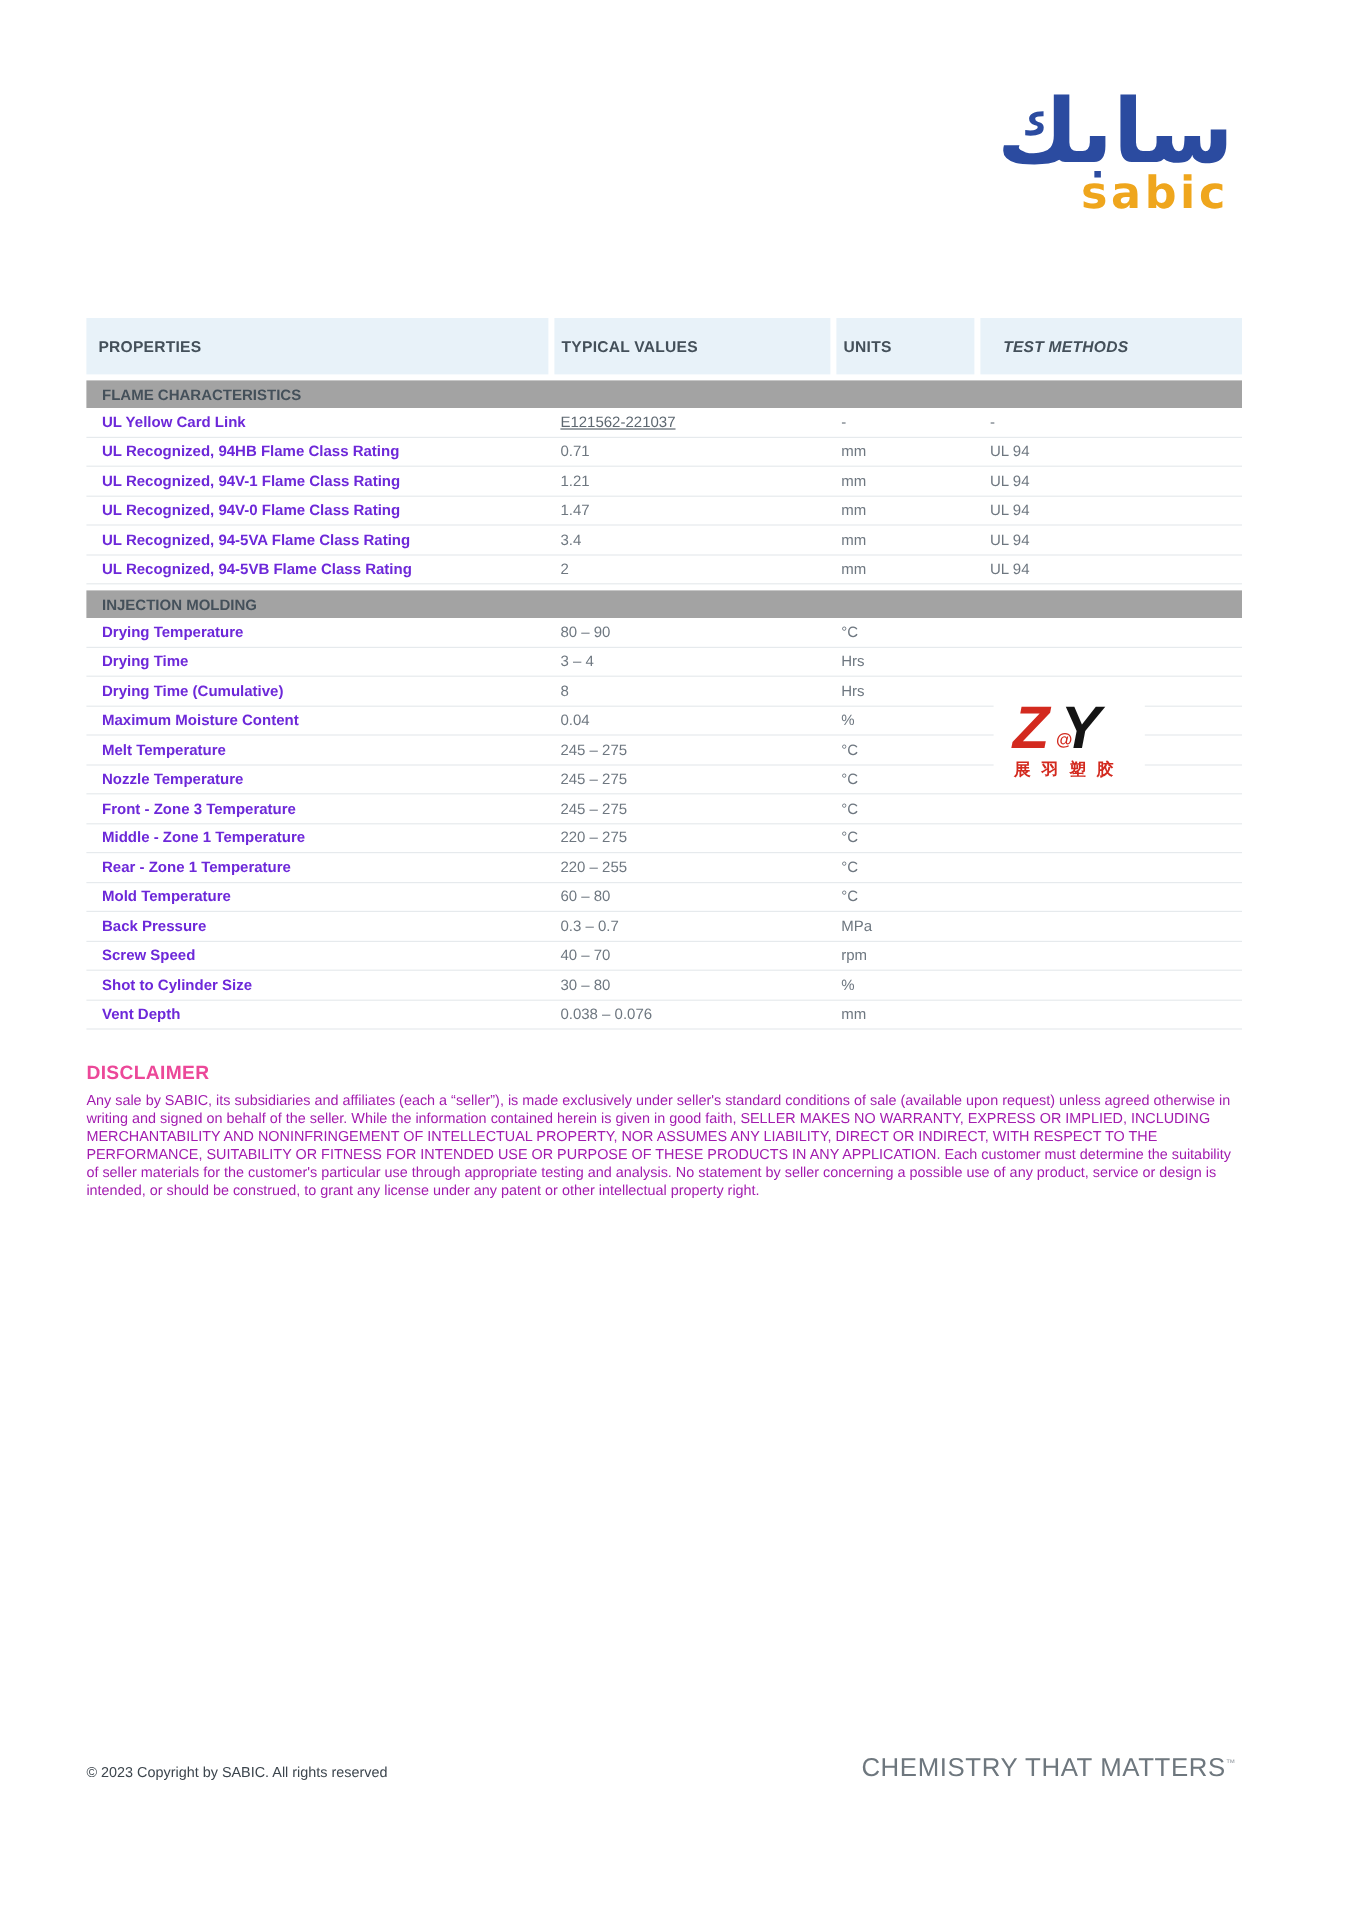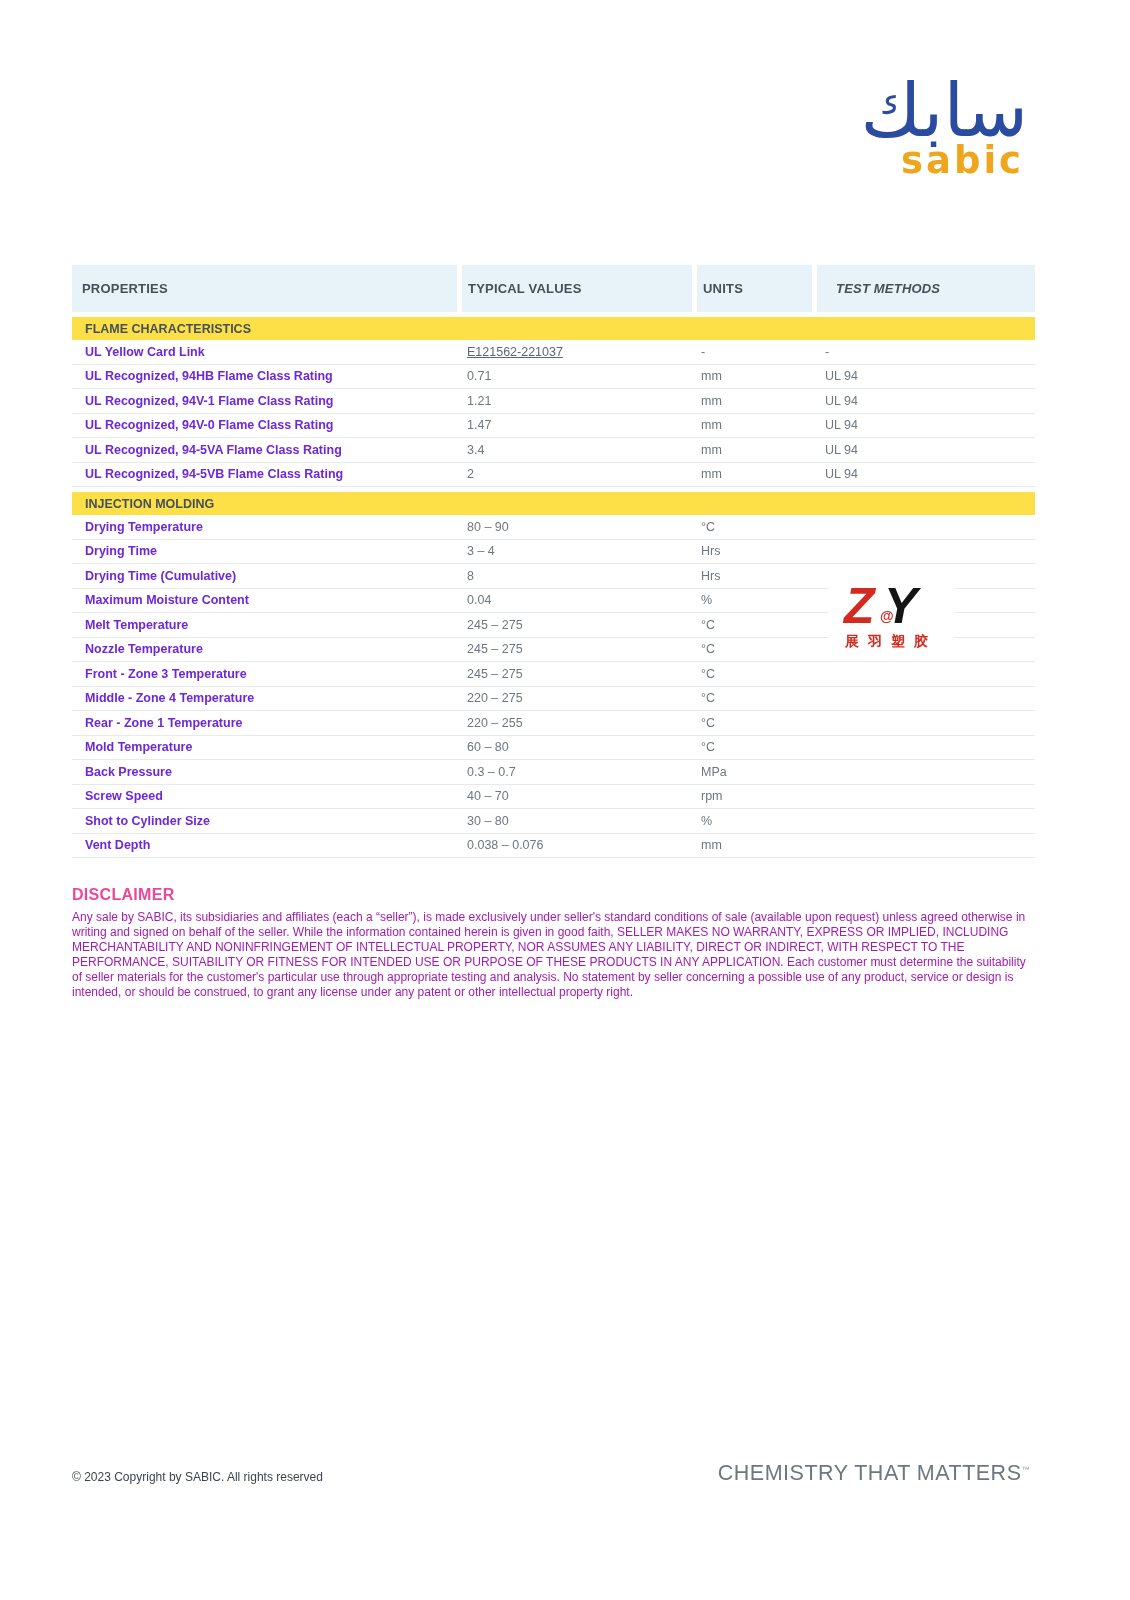--- a/index.html
+++ b/index.html
@@ -8,21 +8,21 @@
     width: 1130px; height: 1600px;
     position: relative;
     font-family: "Liberation Sans", sans-serif;
     overflow: hidden;
   }
 
   
   .logo { position: absolute; top: 70px; right: 102px; text-align: right; }
   .logo-arabic {
     font-family: "DejaVu Sans", sans-serif;
-    font-size: 74px; font-weight: normal; color: #2b4ba0;
+    font-size: 74px; font-weight: bold; color: #2b4ba0;
     line-height: 1.1; letter-spacing: 2px;
   }
   .logo-latin {
     font-size: 37px; font-weight: bold; color: #efa61d;
     letter-spacing: 3px; margin-top: -12px; padding-right: 4px;
     font-family: "DejaVu Sans", sans-serif;
   }
 
   
   .ptable { position: absolute; left: 72px; top: 265px; width: 963px; }
@@ -30,21 +30,21 @@
   .th {
     background: #e8f2f9; display: flex; align-items: center;
     font-weight: bold; font-size: 13px; color: #44505a; letter-spacing: 0.2px;
   }
   .th-1 { width: 385px; padding-left: 10px; }
   .th-2 { width: 230px; padding-left: 6px; }
   .th-3 { width: 115px; padding-left: 6px; }
   .th-4 { flex: 1; padding-left: 19px; font-style: italic; }
 
   .section-row {
-    margin-top: 5px; background: #fde047; height: 23px;
+    margin-top: 5px; background: #a3a3a3; height: 23px;
     display: flex; align-items: center; padding-left: 13px;
     font-size: 12.5px; font-weight: bold; color: #44505a;
   }
   .data-row {
     display: flex; align-items: center; height: 24.5px;
     border-bottom: 1px solid #e6eaed; font-size: 12.5px;
   }
   .c-prop { width: 395px; padding-left: 13px; font-weight: bold; color: #6d28d9; }
   .c-val  { width: 234px; color: #6e7780; }
   .c-unit { width: 124px; color: #6e7780; }
@@ -187,21 +187,21 @@
         <div class="c-unit">°C</div>
         <div class="c-method"></div>
       </div>
       <div class="data-row">
         <div class="c-prop">Front - Zone 3 Temperature</div>
         <div class="c-val">245 – 275</div>
         <div class="c-unit">°C</div>
         <div class="c-method"></div>
       </div>
       <div class="data-row">
-        <div class="c-prop">Middle - Zone 4 Temperature</div>
+        <div class="c-prop">Middle - Zone 1 Temperature</div>
         <div class="c-val">220 – 275</div>
         <div class="c-unit">°C</div>
         <div class="c-method"></div>
       </div>
       <div class="data-row">
         <div class="c-prop">Rear - Zone 1 Temperature</div>
         <div class="c-val">220 – 255</div>
         <div class="c-unit">°C</div>
         <div class="c-method"></div>
       </div>

